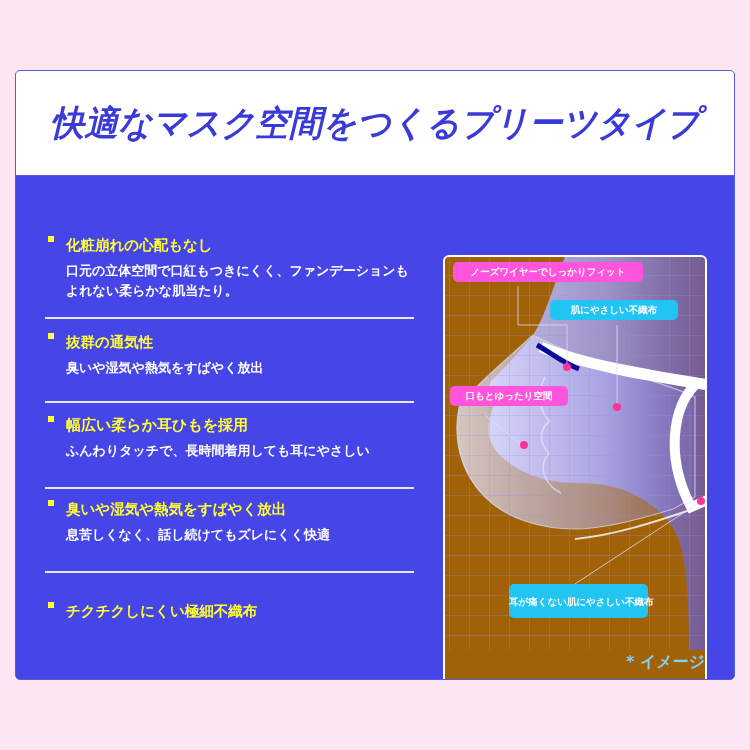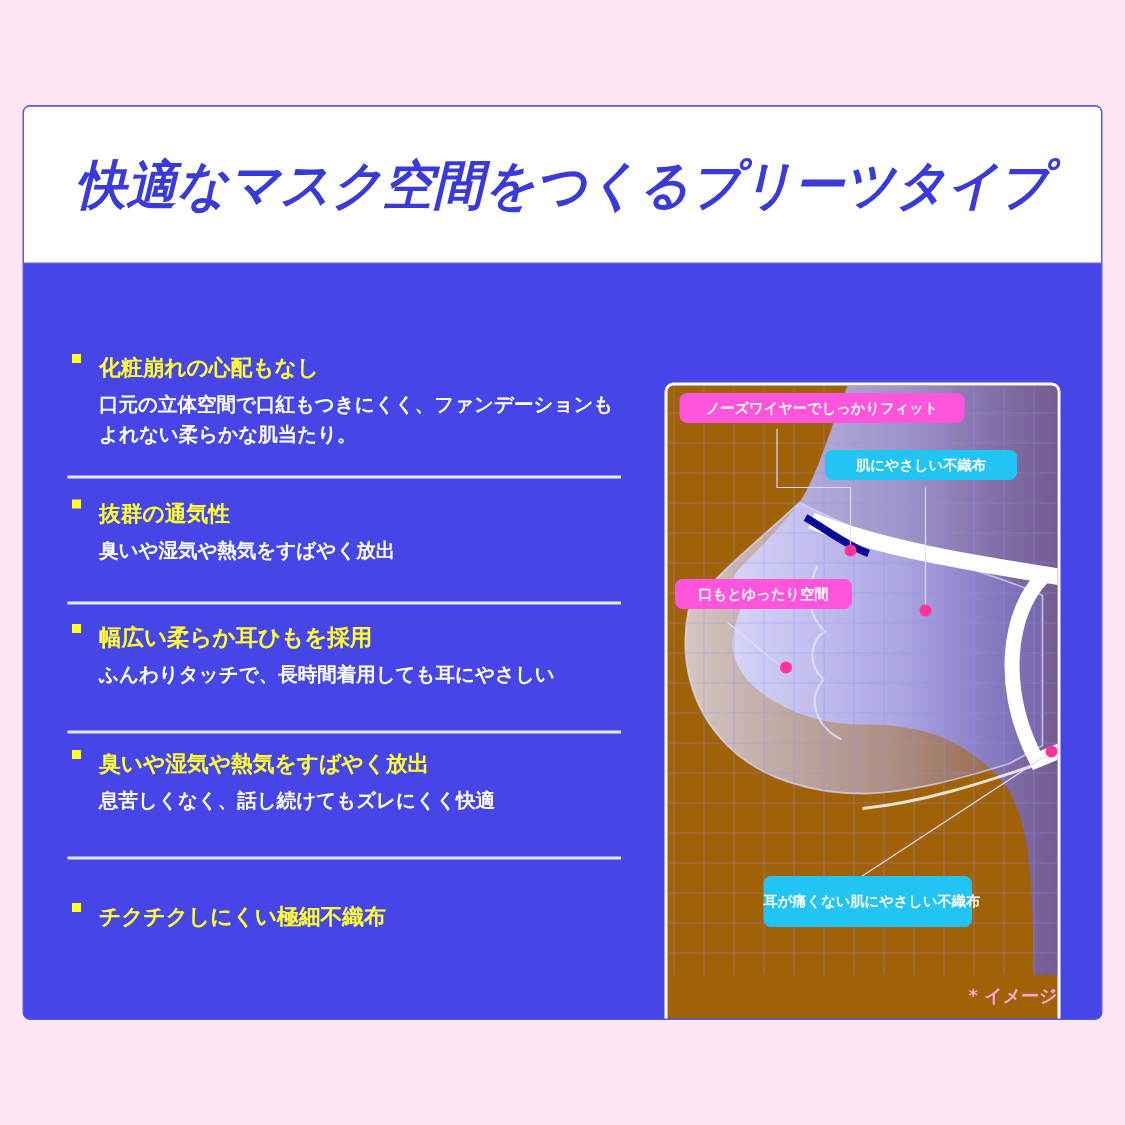--- a/index.html
+++ b/index.html
@@ -92,22 +92,22 @@
       font-size: 9.5px;
       border-radius: 5px;
       white-space: nowrap;
       display: flex; align-items: center; justify-content: center;
     }
     .label.pink { background: #ff55dd; }
     .label.cyan { background: #22c4f4; }
     .note {
       position: absolute;
       right: 29px; bottom: 8px;
-      color: #f9a8d4;
-      font-size: 12px;
+      color: #7dd3fc;
+      font-size: 16px;
       font-weight: bold;
     }
   </style>
 </head>
 <body>
 
 <div class="card">
   <div class="header">
     <div class="header-title">快適なマスク空間をつくるプリーツタイプ</div>
   </div>

